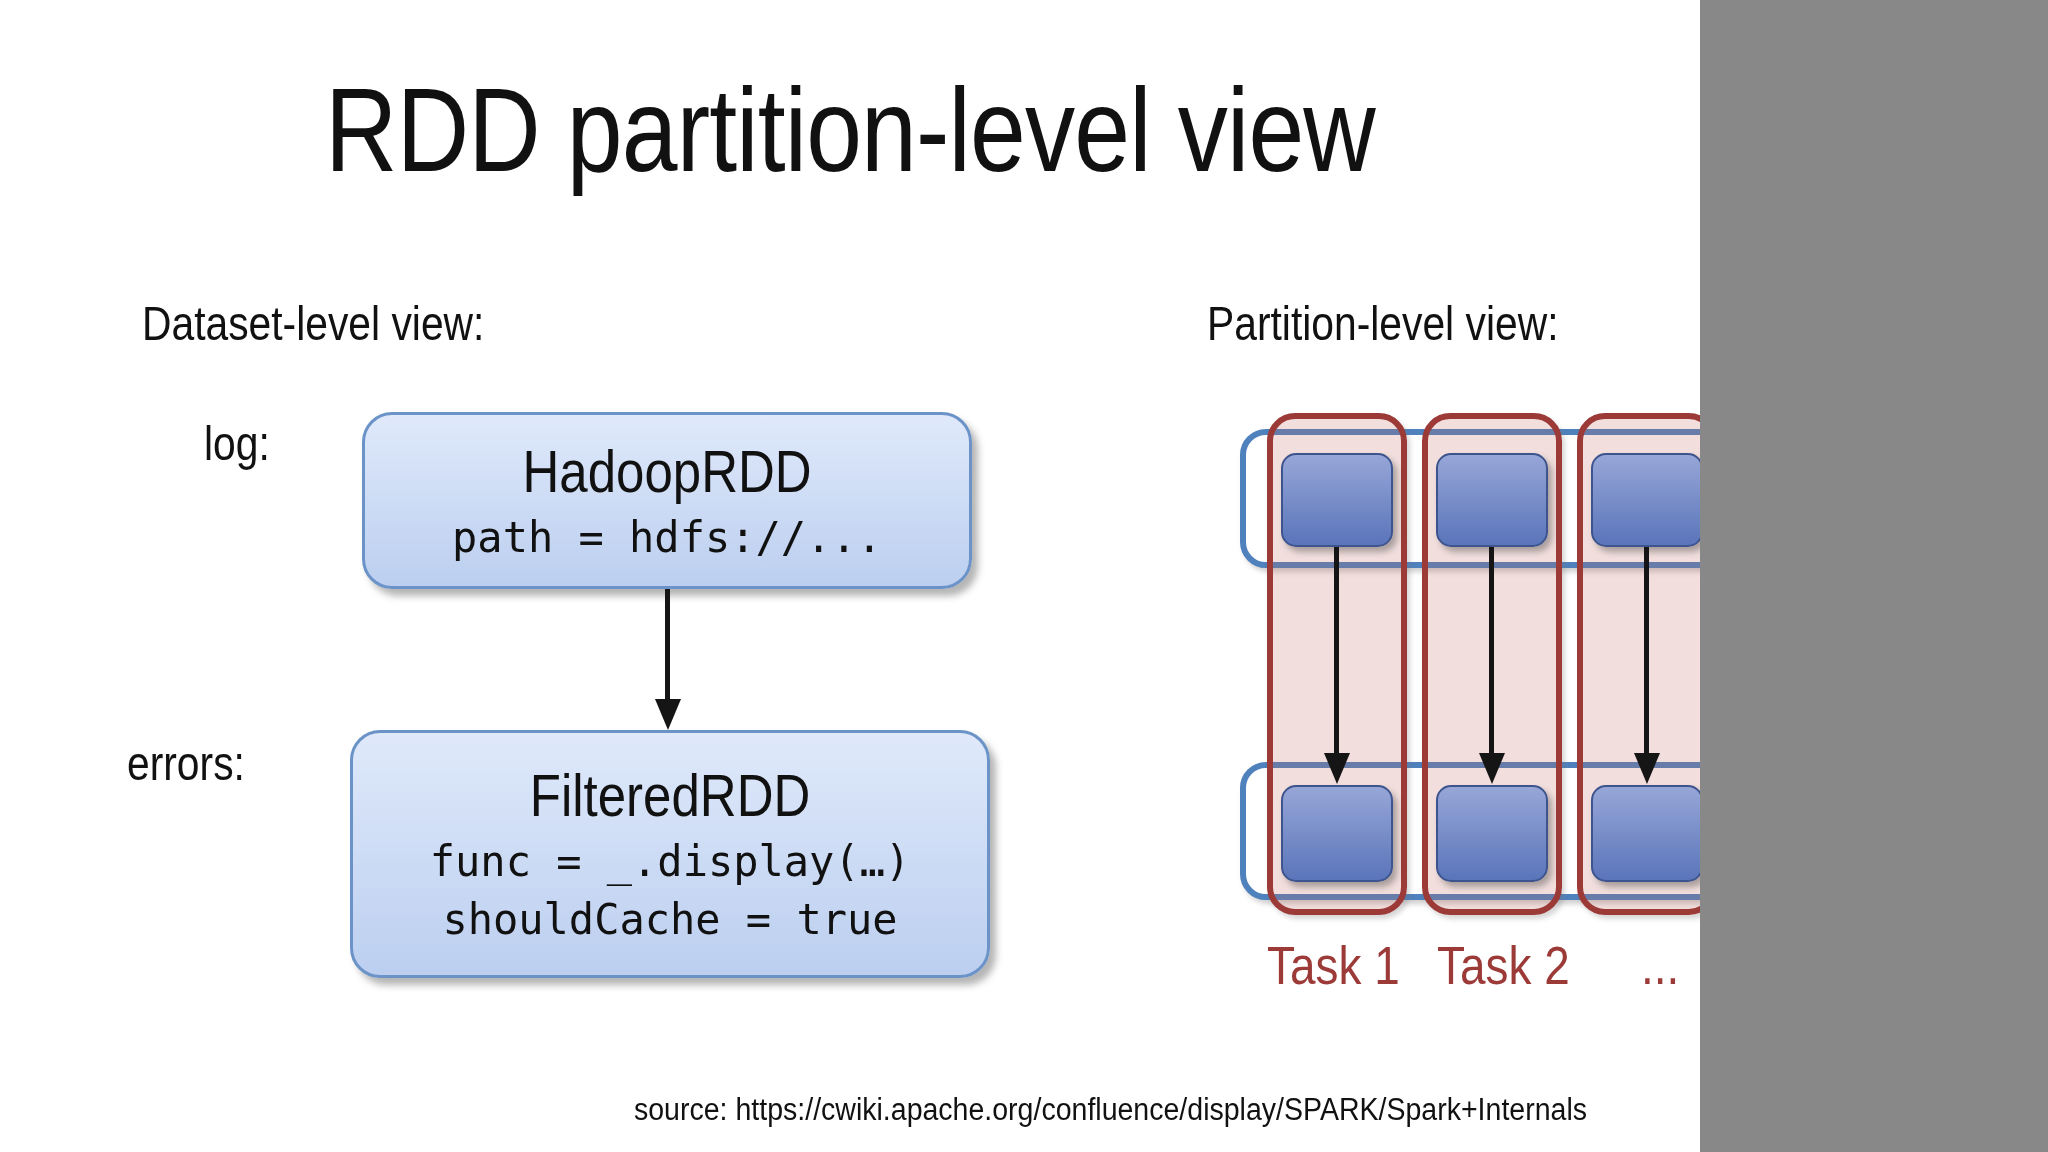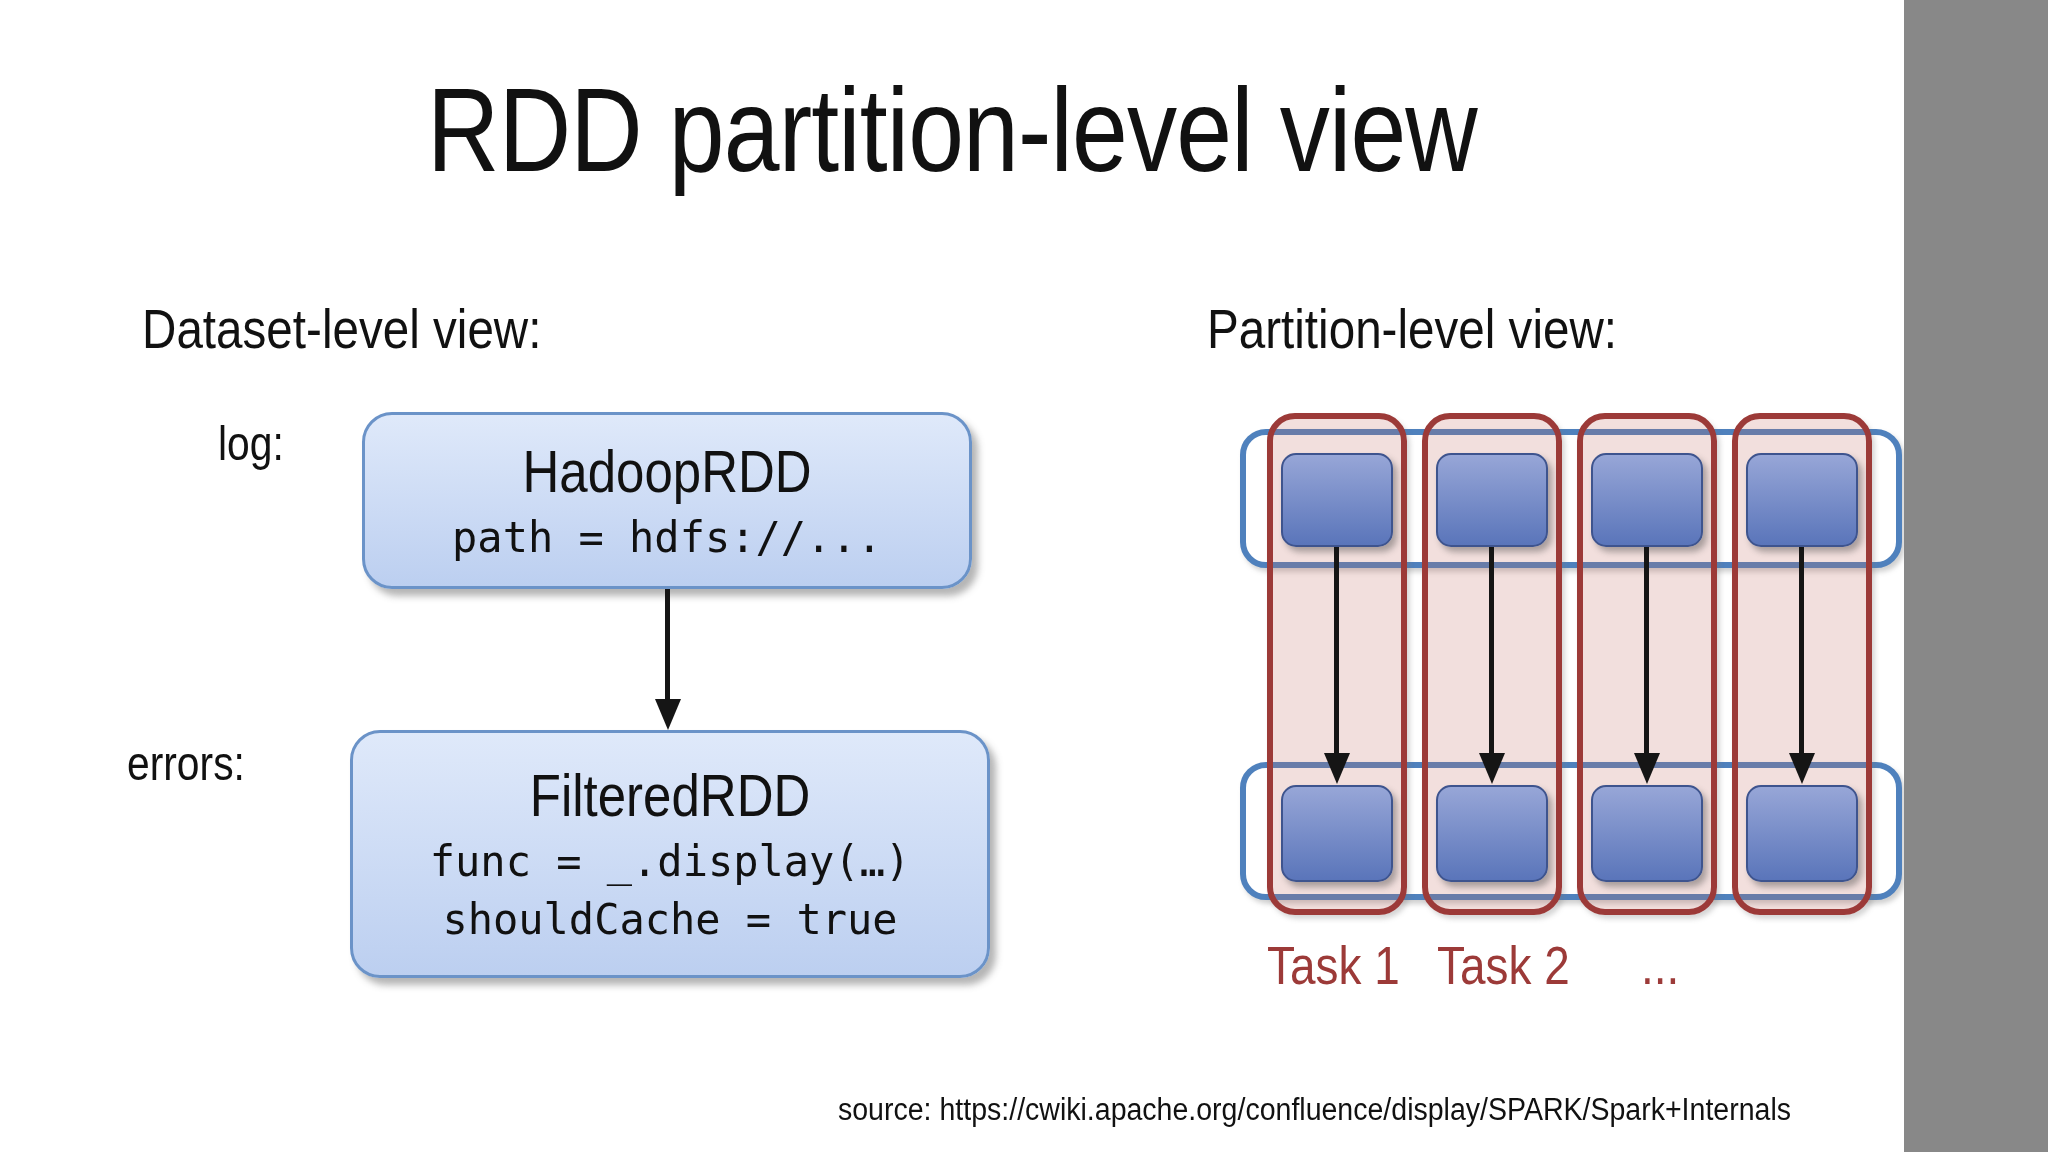--- a/index.html
+++ b/index.html
@@ -1,38 +1,38 @@
 <!DOCTYPE html>
 <html style="--slide-bg: #ffffff; --text-black: #111111; --accent-red: #9c3a38; --pink-fill: rgba(198,110,100,0.22); --band-blue: #4f81bd; --rdd-box-top: #dfe9fa; --rdd-box-bottom: #bccff0; --rdd-box-border: #6b93c8; --part-box-top: #97a6d7; --part-box-bottom: #5a75ba; --part-box-border: #3e548e;"><head>
 <meta charset="utf-8">
 <style>
   html,body{margin:0;padding:0;background:#888;}
   .slide{
-    position:relative; width:1904px; height:1152px;
+    position:relative; width:1700px; height:1152px;
     background:var(--slide-bg,#fff); overflow:hidden;
     font-family:"Liberation Sans",sans-serif; color:var(--text-black,#111);
   }
   .condensed{display:inline-block; transform:scaleX(0.85); transform-origin:left center; white-space:nowrap;}
 
   
   .title{
     position:absolute; top:62px; left:50%; margin:0;
     font-size:118px; font-weight:normal; letter-spacing:-1px;
     transform:translateX(-50%) scaleX(0.85); transform-origin:center;
     white-space:nowrap;
   }
 
   
-  .heading{position:absolute; font-size:56px; white-space:nowrap;}
+  .heading{position:absolute; font-size:48px; white-space:nowrap;}
   #h-left{left:142px; top:296px;}
   #h-right{left:1207px; top:296px;}
 
   
   .row-label{position:absolute; font-size:48px; white-space:nowrap;}
-  #label-log{left:218px; top:416px;}
+  #label-log{left:204px; top:416px;}
   #label-errors{left:127px; top:736px;}
 
   
   .rdd-box{
     position:absolute; box-sizing:border-box;
     border:3px solid var(--rdd-box-border,#6b93c8); border-radius:30px;
     background:linear-gradient(180deg,var(--rdd-box-top,#dfe9fa) 0%,var(--rdd-box-bottom,#bccff0) 100%);
     box-shadow:6px 7px 7px rgba(90,90,90,0.45);
     display:flex; flex-direction:column; align-items:center; justify-content:center;
     text-align:center;

